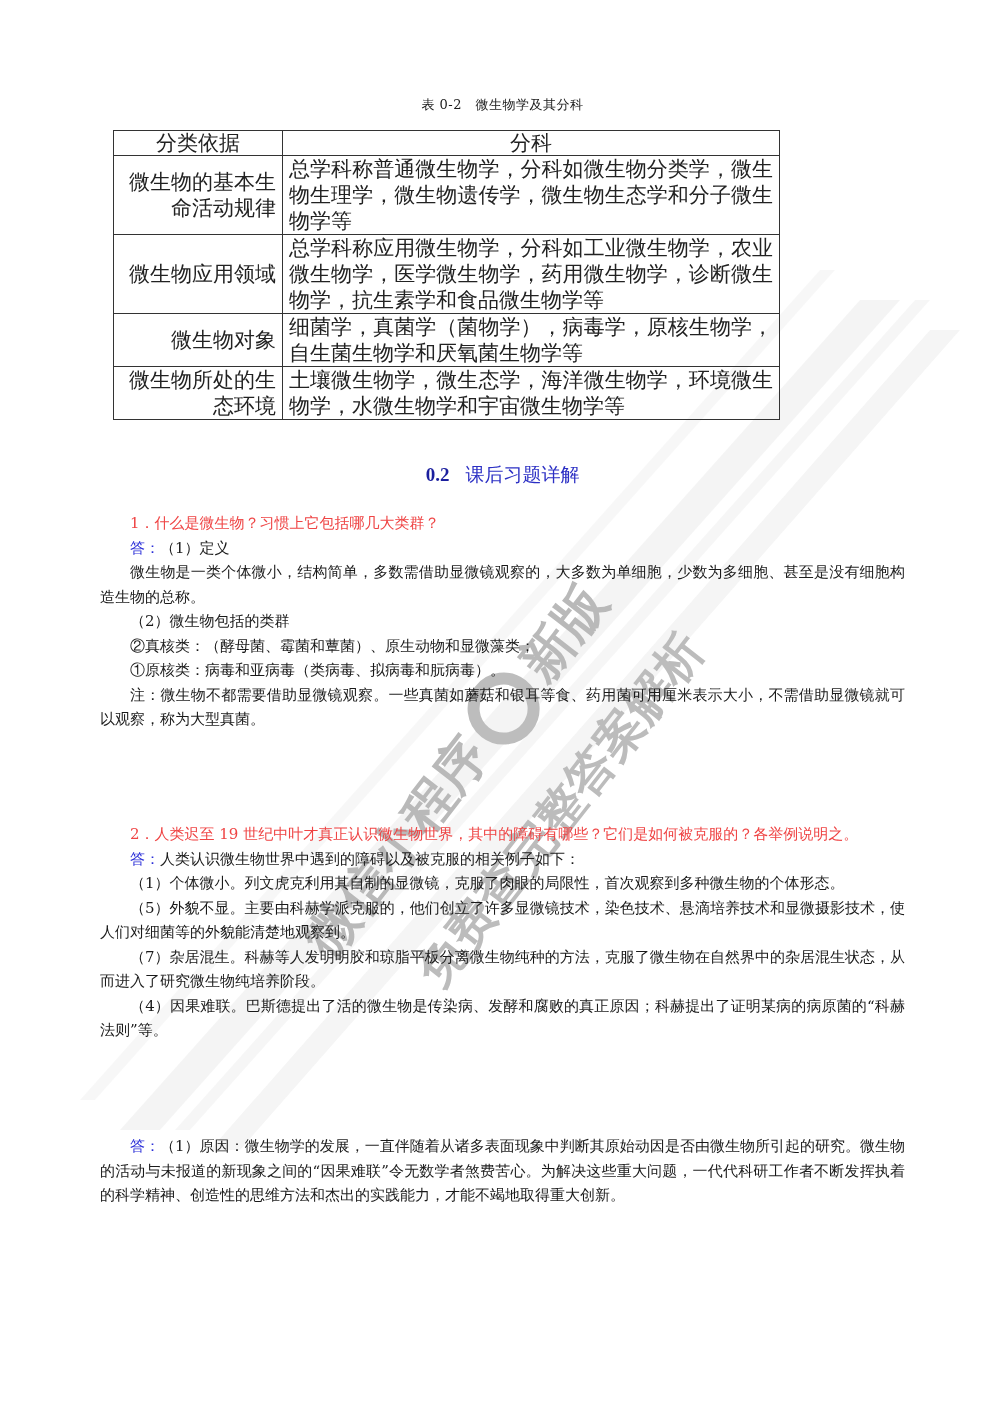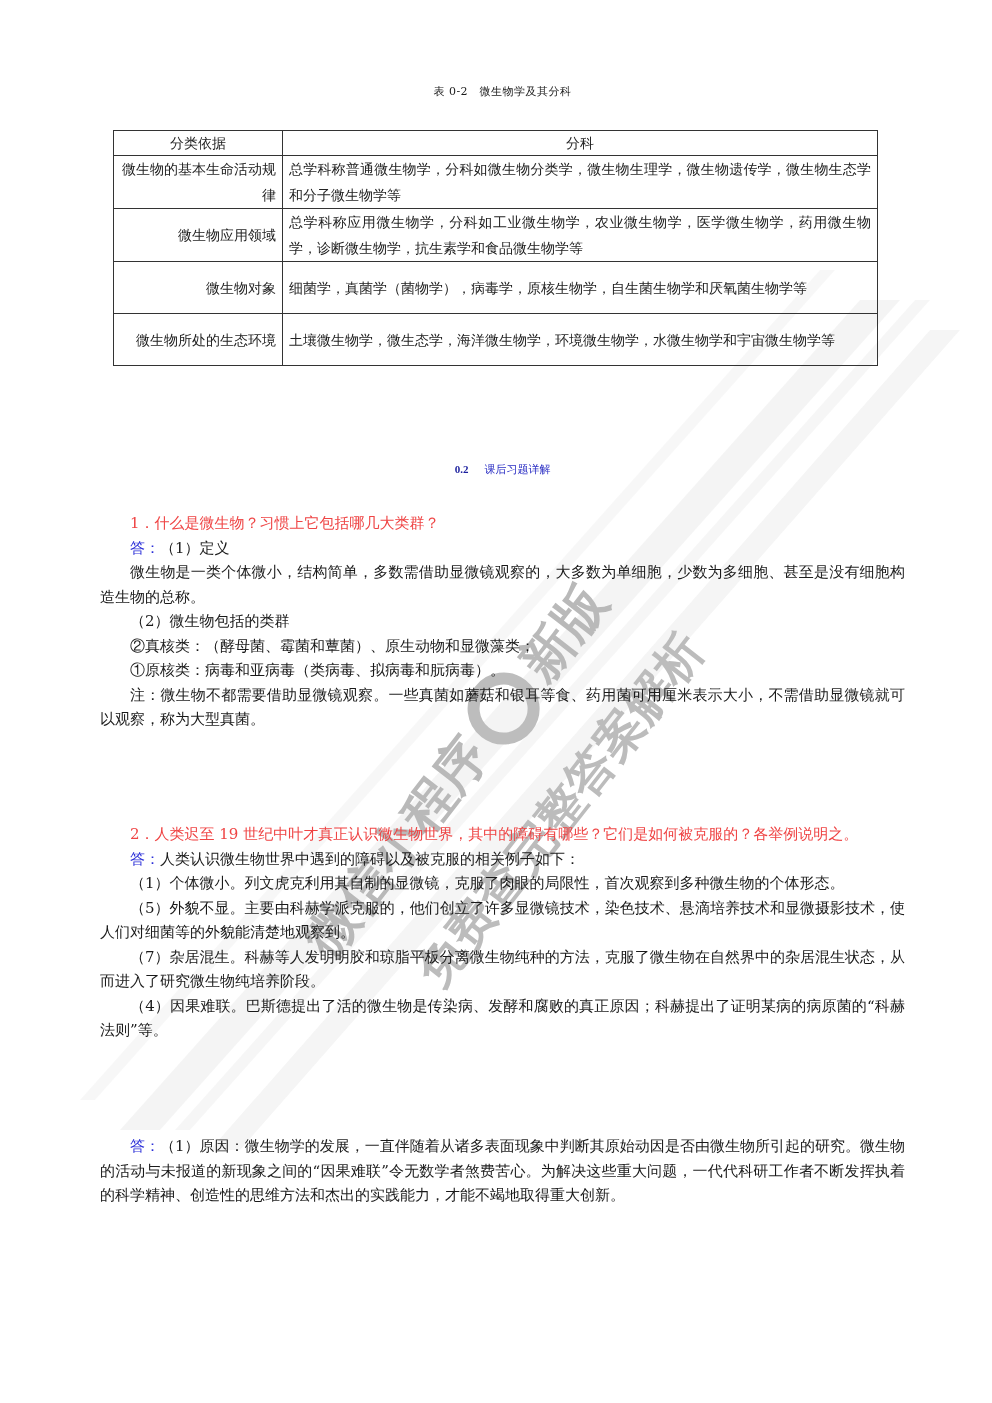--- a/index.html
+++ b/index.html
@@ -6,37 +6,37 @@
     body {
       width: 992px; height: 1403px; background: #ffffff; position: relative; overflow: hidden;
       font-family: "DejaVu Serif", "Liberation Serif", serif; color: #1a1a1a;
     }
     .page { position: absolute; left: 0; top: 0; width: 992px; height: 1403px; }
     .watermark {
       position: absolute; left: 0; top: 0; width: 992px; height: 1403px; pointer-events: none; z-index: 0;
     }
     .content { position: absolute; left: 100px; top: 0; width: 805px; z-index: 1; }
     .table-caption {
-      position: absolute; left: 0; top: 84px; width: 805px; text-align: center;
-      font-size: 11px; letter-spacing: 0.5px;
+      position: absolute; left: 0; top: 96px; width: 805px; text-align: center;
+      font-size: 13px; letter-spacing: 0.5px;
     }
     table.subjects {
-      position: absolute; left: 13px; top: 130px; width: 765px; border-collapse: collapse;
-      font-family: "DejaVu Sans", "Liberation Sans", sans-serif; font-size: 14px; color: #222;
+      position: absolute; left: 13px; top: 130px; width: 667px; border-collapse: collapse;
+      font-family: "DejaVu Sans", "Liberation Sans", sans-serif; font-size: 21px; color: #222;
       background: transparent;
     }
     table.subjects th, table.subjects td { border: 1.3px solid #333; padding: 0 6px; vertical-align: middle; }
     table.subjects th { font-weight: normal; height: 24px; line-height: 24px; text-align: center; }
     table.subjects td { line-height: 26px; }
     table.subjects td.basis { width: 156px; text-align: right; }
     table.subjects td.branch { text-align: justify; }
     table.subjects tr.row td { height: 51px; }
     .section-title {
       position: absolute; left: 0; top: 462px; width: 805px; text-align: center;
-      color: #2b2fc4; font-size: 11px;
+      color: #2b2fc4; font-size: 19px;
     }
     .section-title .num { font-weight: bold; margin-right: 16px; font-family: "Liberation Serif", serif; color: #1b1f9e; }
     .qa { position: absolute; left: 0; width: 805px; font-size: 15px; line-height: 24.5px; }
     .qa p { margin: 0; text-align: justify; }
     .q { color: #ef4444; text-indent: 2em; }
     .ind { text-indent: 2em; }
     .ans-label { color: #2b2fd8; }
   </style>
 </head>
 <body>

